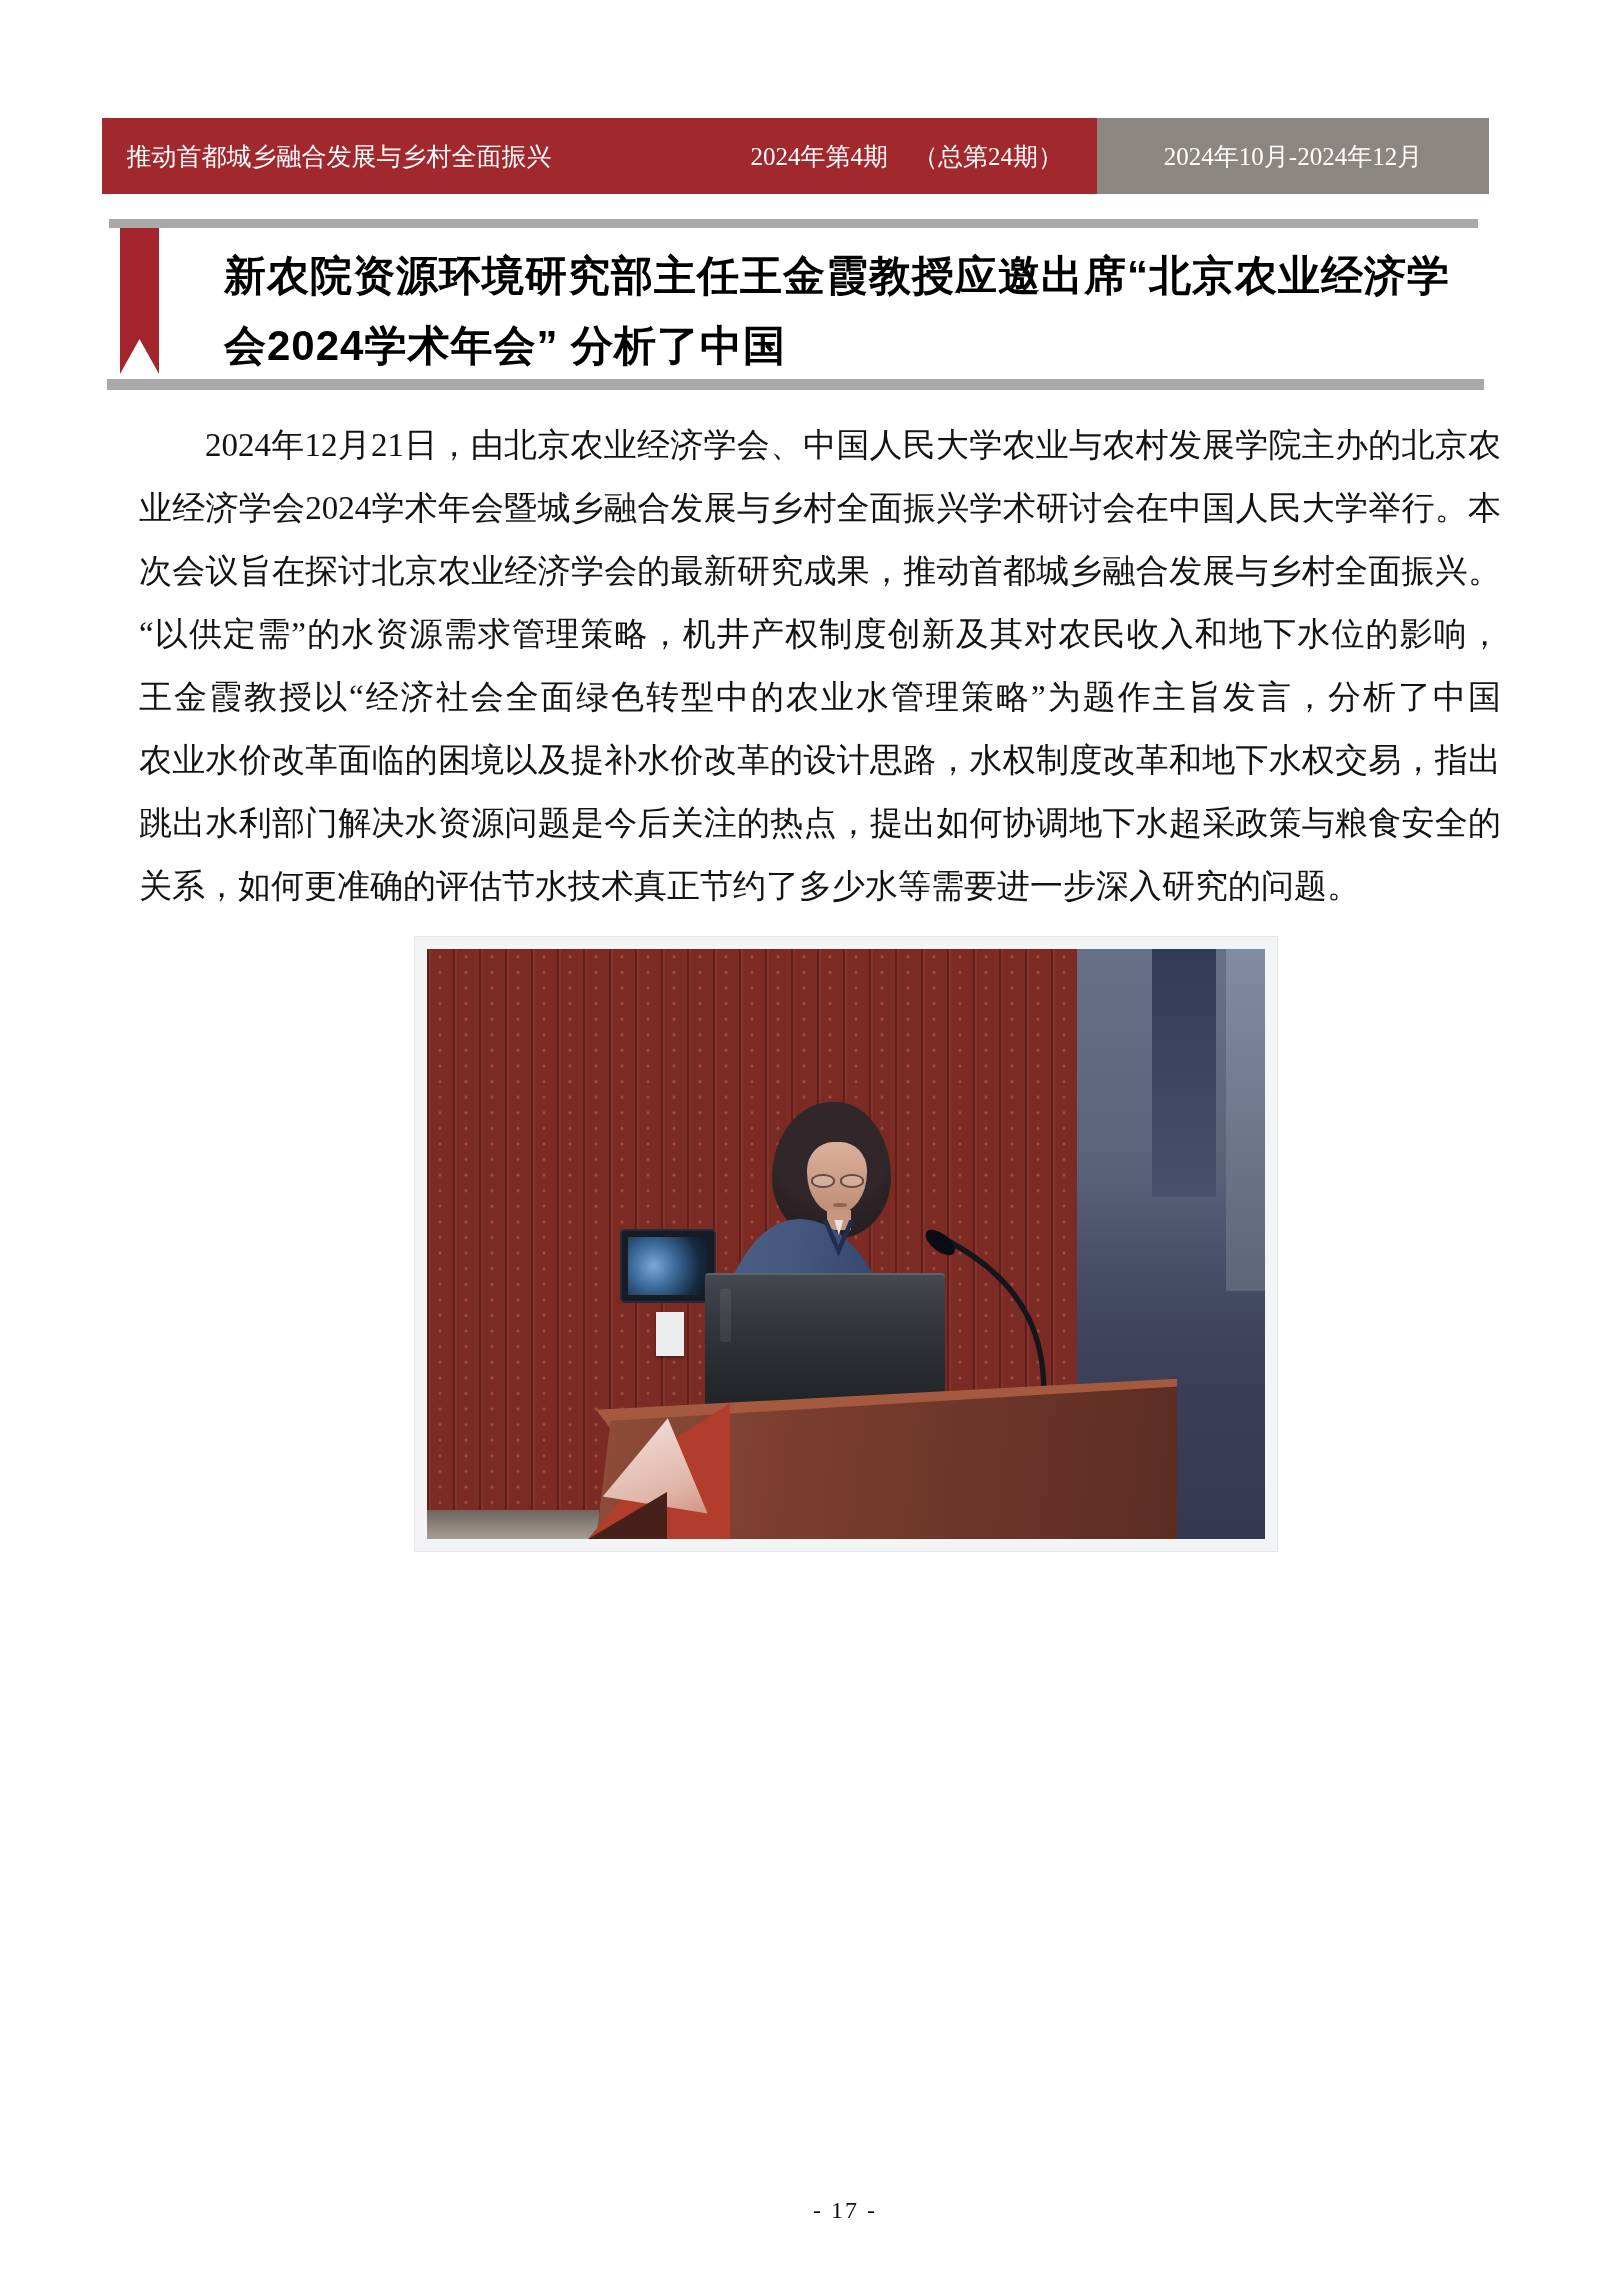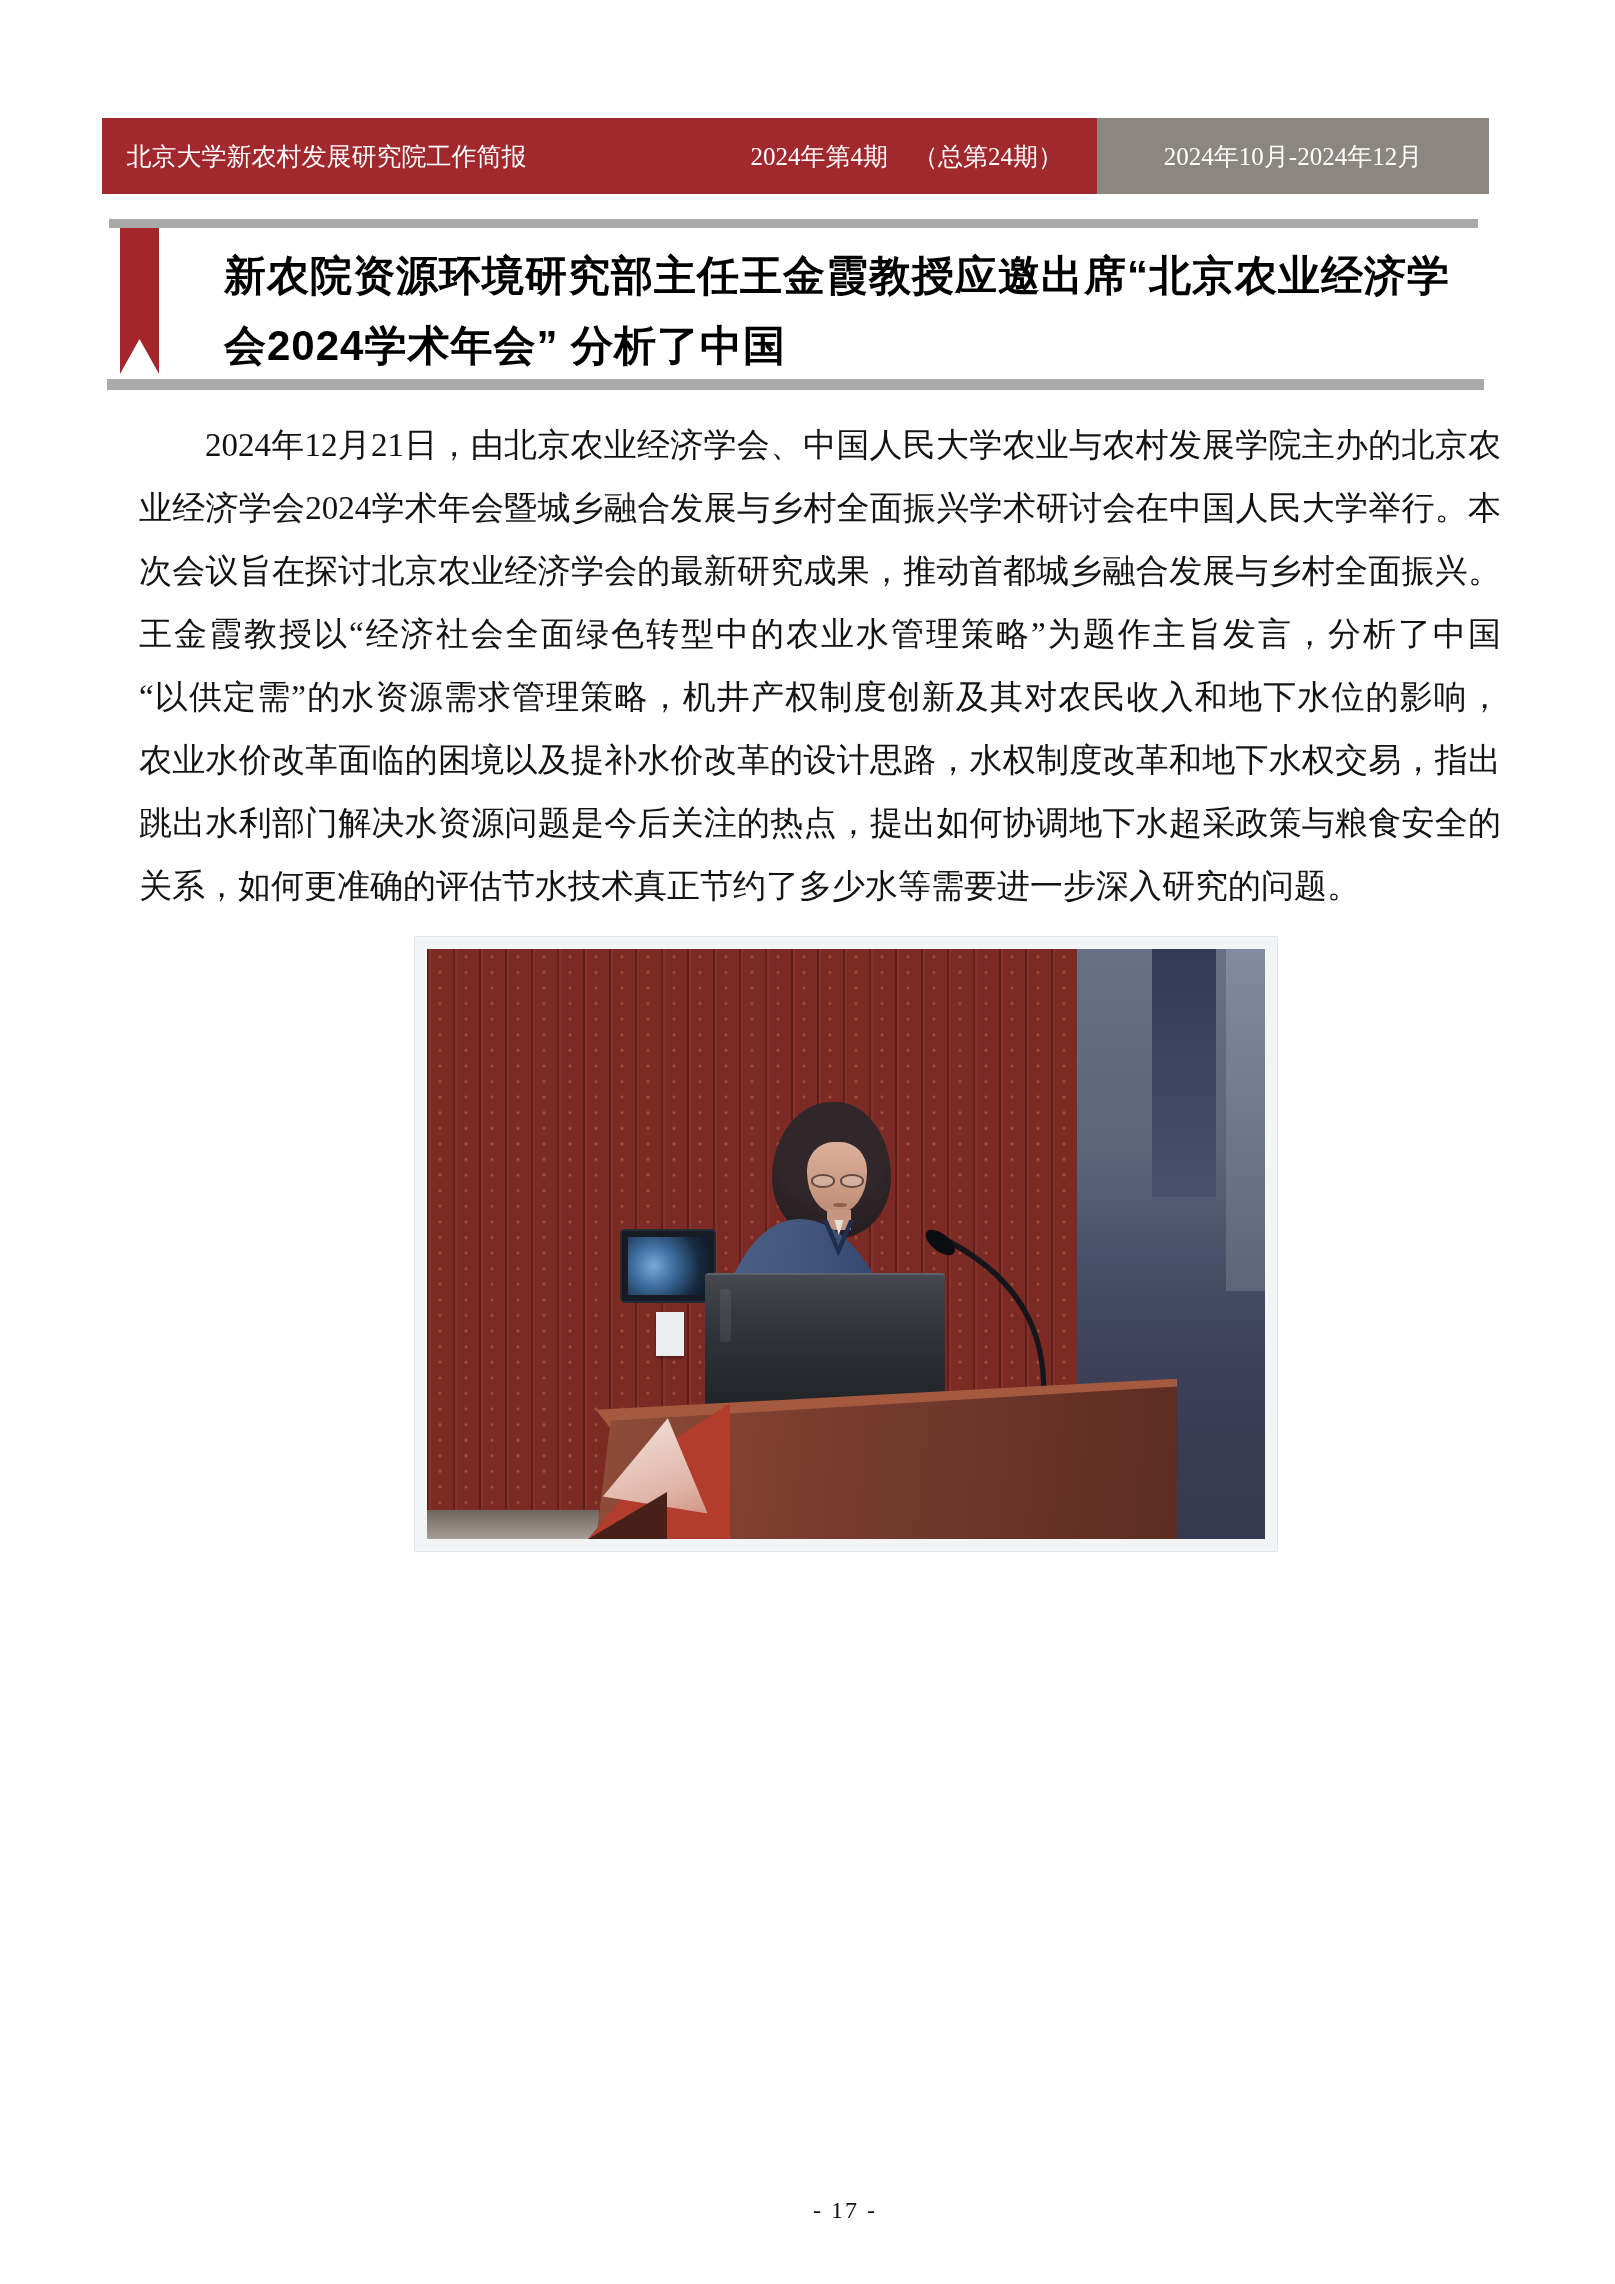--- a/index.html
+++ b/index.html
@@ -90,42 +90,42 @@
   .page-number{position:absolute;left:0;top:2197px;width:100%;text-align:center;
                font-size:24px;letter-spacing:2px;text-indent:74px;color:#111;}
 </style>
 </head>
 <body>
 
 <div class="page">
 
   <div class="header">
     <div class="header-red">
-      <span>北京大学新农村发展研究院工作简报</span>
+      <span>推动首都城乡融合发展与乡村全面振兴</span>
       <span>2024年第4期　（总第24期）</span>
     </div>
     <div class="header-gray">
       <span>2024年10月-2024年12月</span>
     </div>
   </div>
 
   <div class="title-topbar"></div>
   <div class="bookmark"></div>
   <div class="title-text">
     <div>新农院资源环境研究部主任王金霞教授应邀出席“北京农业经济学</div>
     <div>会2024学术年会” 分析了中国</div>
   </div>
   <div class="title-botbar"></div>
 
   <div class="body-text">
     <div class="bl jl indent">2024年12月21日，由北京农业经济学会、中国人民大学农业与农村发展学院主办的北京农</div>
     <div class="bl jl">业经济学会2024学术年会暨城乡融合发展与乡村全面振兴学术研讨会在中国人民大学举行。本</div>
     <div class="bl jl">次会议旨在探讨北京农业经济学会的最新研究成果，推动首都城乡融合发展与乡村全面振兴。</div>
+    <div class="bl jl">“以供定需”的水资源需求管理策略，机井产权制度创新及其对农民收入和地下水位的影响，</div>
     <div class="bl jl">王金霞教授以“经济社会全面绿色转型中的农业水管理策略”为题作主旨发言，分析了中国</div>
-    <div class="bl jl">“以供定需”的水资源需求管理策略，机井产权制度创新及其对农民收入和地下水位的影响，</div>
     <div class="bl jl">农业水价改革面临的困境以及提补水价改革的设计思路，水权制度改革和地下水权交易，指出</div>
     <div class="bl jl">跳出水利部门解决水资源问题是今后关注的热点，提出如何协调地下水超采政策与粮食安全的</div>
     <div class="bl">关系，如何更准确的评估节水技术真正节约了多少水等需要进一步深入研究的问题。</div>
   </div>
 
   <div class="photo-frame">
     <div class="ph">
       <div class="ph-wall"></div>
       <div class="ph-wall-blue">
         <div class="ph-col-dark"></div>

